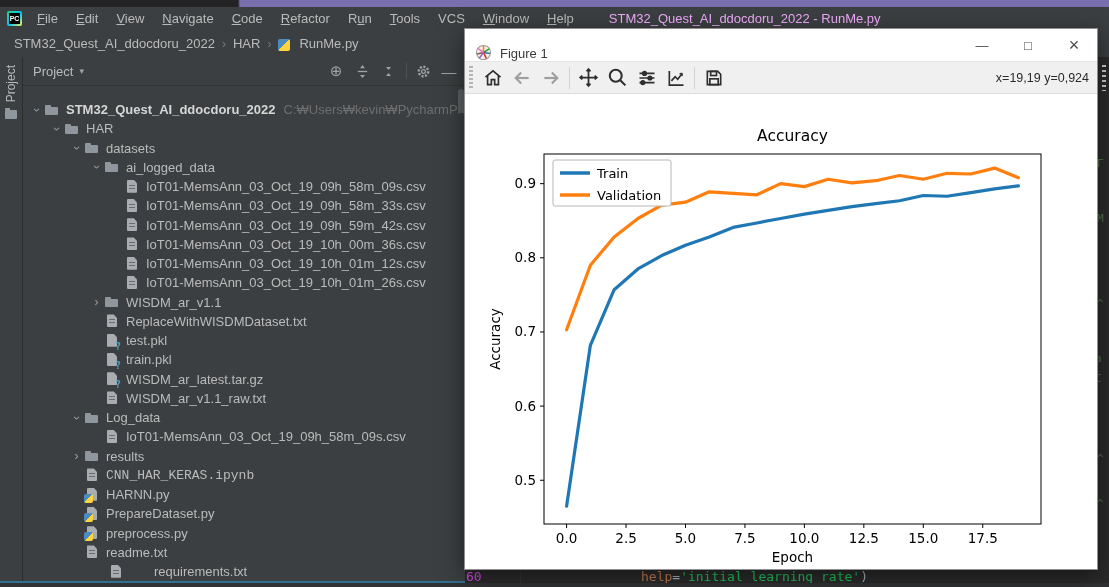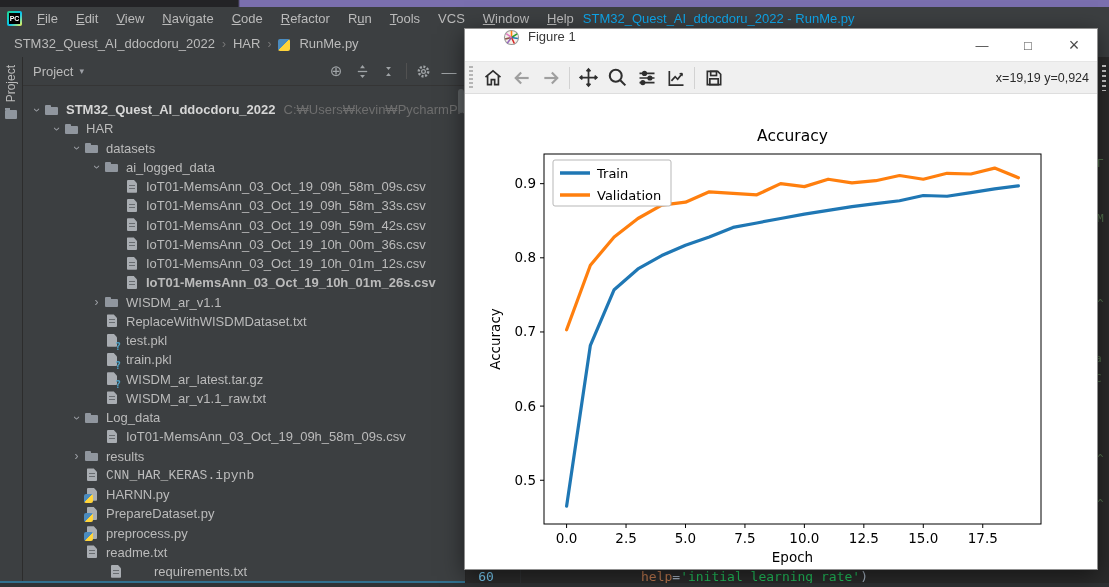--- a/index.html
+++ b/index.html
@@ -12,21 +12,21 @@
   
   #menu-bar{position:absolute;left:0;top:7px;width:1109px;height:23px;background:#3c3f41;
     display:flex;align-items:center;color:#bbbbbb;font-size:13px;}
   #pc-logo{width:15px;height:15px;margin:0 6px 0 7px;border-radius:2px;
     background:linear-gradient(135deg,#21d789,#07c3f2 55%,#fcf84a);
     display:flex;align-items:center;justify-content:center;}
   #pc-logo i{font-style:normal;background:#000;color:#fff;font-weight:bold;font-size:7px;
     width:11px;height:11px;display:flex;align-items:center;justify-content:center;}
   .menu-item{padding:2px 9px;cursor:default;}
   .menu-item .mn{text-decoration:underline;}
-  #win-title{color:#0ea5e9;font-size:13px;}
+  #win-title{color:#f0abfc;margin-left:26px;font-size:13px;}
   
   #crumb-bar{position:absolute;left:0;top:30px;width:1109px;height:27px;background:#3c3f41;
     border-bottom:1px solid #323232;display:flex;align-items:center;color:#bbbbbb;font-size:13px;}
   .crumb{padding:0 4px;}
   .crumb-sep{color:#777;padding:0 3px;font-size:12px;}
   .py-ic{width:12px;height:12px;border-radius:2px;margin:0 5px 0 4px;
     background:linear-gradient(135deg,#4b8bbe 50%,#ffd43b 50%);position:relative;top:1px;}
   
   #tool-stripe{position:absolute;left:0;top:57px;width:22px;height:530px;background:#3c3f41;
     border-right:1px solid #2c2c2c;display:flex;flex-direction:column;align-items:center;}
@@ -64,32 +64,32 @@
   .ti .qm{position:absolute;right:-1px;bottom:-3px;color:#4da2c8;font:bold 10px "DejaVu Sans Mono",monospace;}
   .tl.bold{font-weight:bold;color:#d6d6d6;}
   .tpath{color:#6e6e6e;margin-left:8px;}
   
   #editor-bg{position:absolute;left:466px;top:57px;width:643px;height:530px;background:#2b2b2b;}
   .green-bit{position:absolute;color:#5f8758;font:11px "DejaVu Sans Mono",monospace;opacity:.8;}
   #editor-dots{position:absolute;left:636px;top:8px;width:4px;height:26px;
     background:repeating-linear-gradient(to bottom,#cfcfcf 0 2px,transparent 2px 5px);}
   #code-line{position:absolute;left:0;top:511px;width:643px;height:17px;display:flex;
     font:13px "DejaVu Sans Mono",monospace;align-items:center;}
-  #gutter-num{width:40px;text-align:center;color:#7dd3fc;}
+  #gutter-num{width:40px;text-align:left;color:#d946ef;}
   #gutter-line{width:1px;height:17px;background:#313335;margin-left:14px;}
   #code-text{margin-left:120px;white-space:pre;}
   .tok-param{color:#c57d52;}
   .tok-plain{color:#a9b7c6;}
   .tok-str{color:#22c55e;}
   #status-strip{position:absolute;left:0;top:583px;width:1109px;height:4px;background:#303234;}
   #panel-accent{position:absolute;left:0;top:581px;width:465px;height:2px;background:#31708e;}
   
   #figure-window{position:absolute;left:464px;top:28px;width:634px;height:542px;background:#ffffff;
     border:1px solid #8f8f8f;box-shadow:0 6px 22px rgba(0,0,0,.5);box-sizing:border-box;}
-  #fig-titlebar{height:32px;display:flex;align-items:flex-start;background:#fff;margin-left:28px;}
+  #fig-titlebar{height:32px;display:flex;align-items:flex-end;background:#fff;}
   #mpl-icon{margin-left:10px;}
   #fig-title{margin-left:8px;color:#3a3a3a;font-size:13px;}
   #fig-controls{margin-left:auto;display:flex;height:100%;}
   .fig-ctl{width:46px;height:100%;display:flex;align-items:center;justify-content:center;
     color:#4a4a4a;font-size:13px;cursor:default;}
   .fig-ctl.close{font-size:18px;}
   #fig-toolbar{height:33px;background:#f0f0f0;border-top:1px solid #e6e6e6;border-bottom:1px solid #dedede;
     display:flex;align-items:center;box-sizing:border-box;}
   #tb-handle{width:4px;height:24px;margin:0 5px 0 4px;
     background:repeating-linear-gradient(to bottom,#b5b5b5 0 2px,transparent 2px 4px);}
@@ -210,21 +210,21 @@
       <div class="tree-row" style="padding-left: 86px;">
         <span class="chev none">›</span>
         <span class="ti file"></span>
         <span class="tl">IoT01-MemsAnn_03_Oct_19_10h_00m_36s.csv</span>
       </div>
       <div class="tree-row" style="padding-left: 86px;">
         <span class="chev none">›</span>
         <span class="ti file"></span>
         <span class="tl">IoT01-MemsAnn_03_Oct_19_10h_01m_12s.csv</span>
       </div>
-      <div class="tree-row" style="padding-left: 86px; font-weight: bold;">
+      <div class="tree-row" style="padding-left: 86px;">
         <span class="chev none">›</span>
         <span class="ti file"></span>
         <span class="tl">IoT01-MemsAnn_03_Oct_19_10h_01m_26s.csv</span>
       </div>
       <div class="tree-row" style="padding-left: 66px;">
         <span class="chev closed">›</span>
         <span class="ti folder"></span>
         <span class="tl">WISDM_ar_v1.1</span>
       </div>
       <div class="tree-row" style="padding-left: 66px;">

